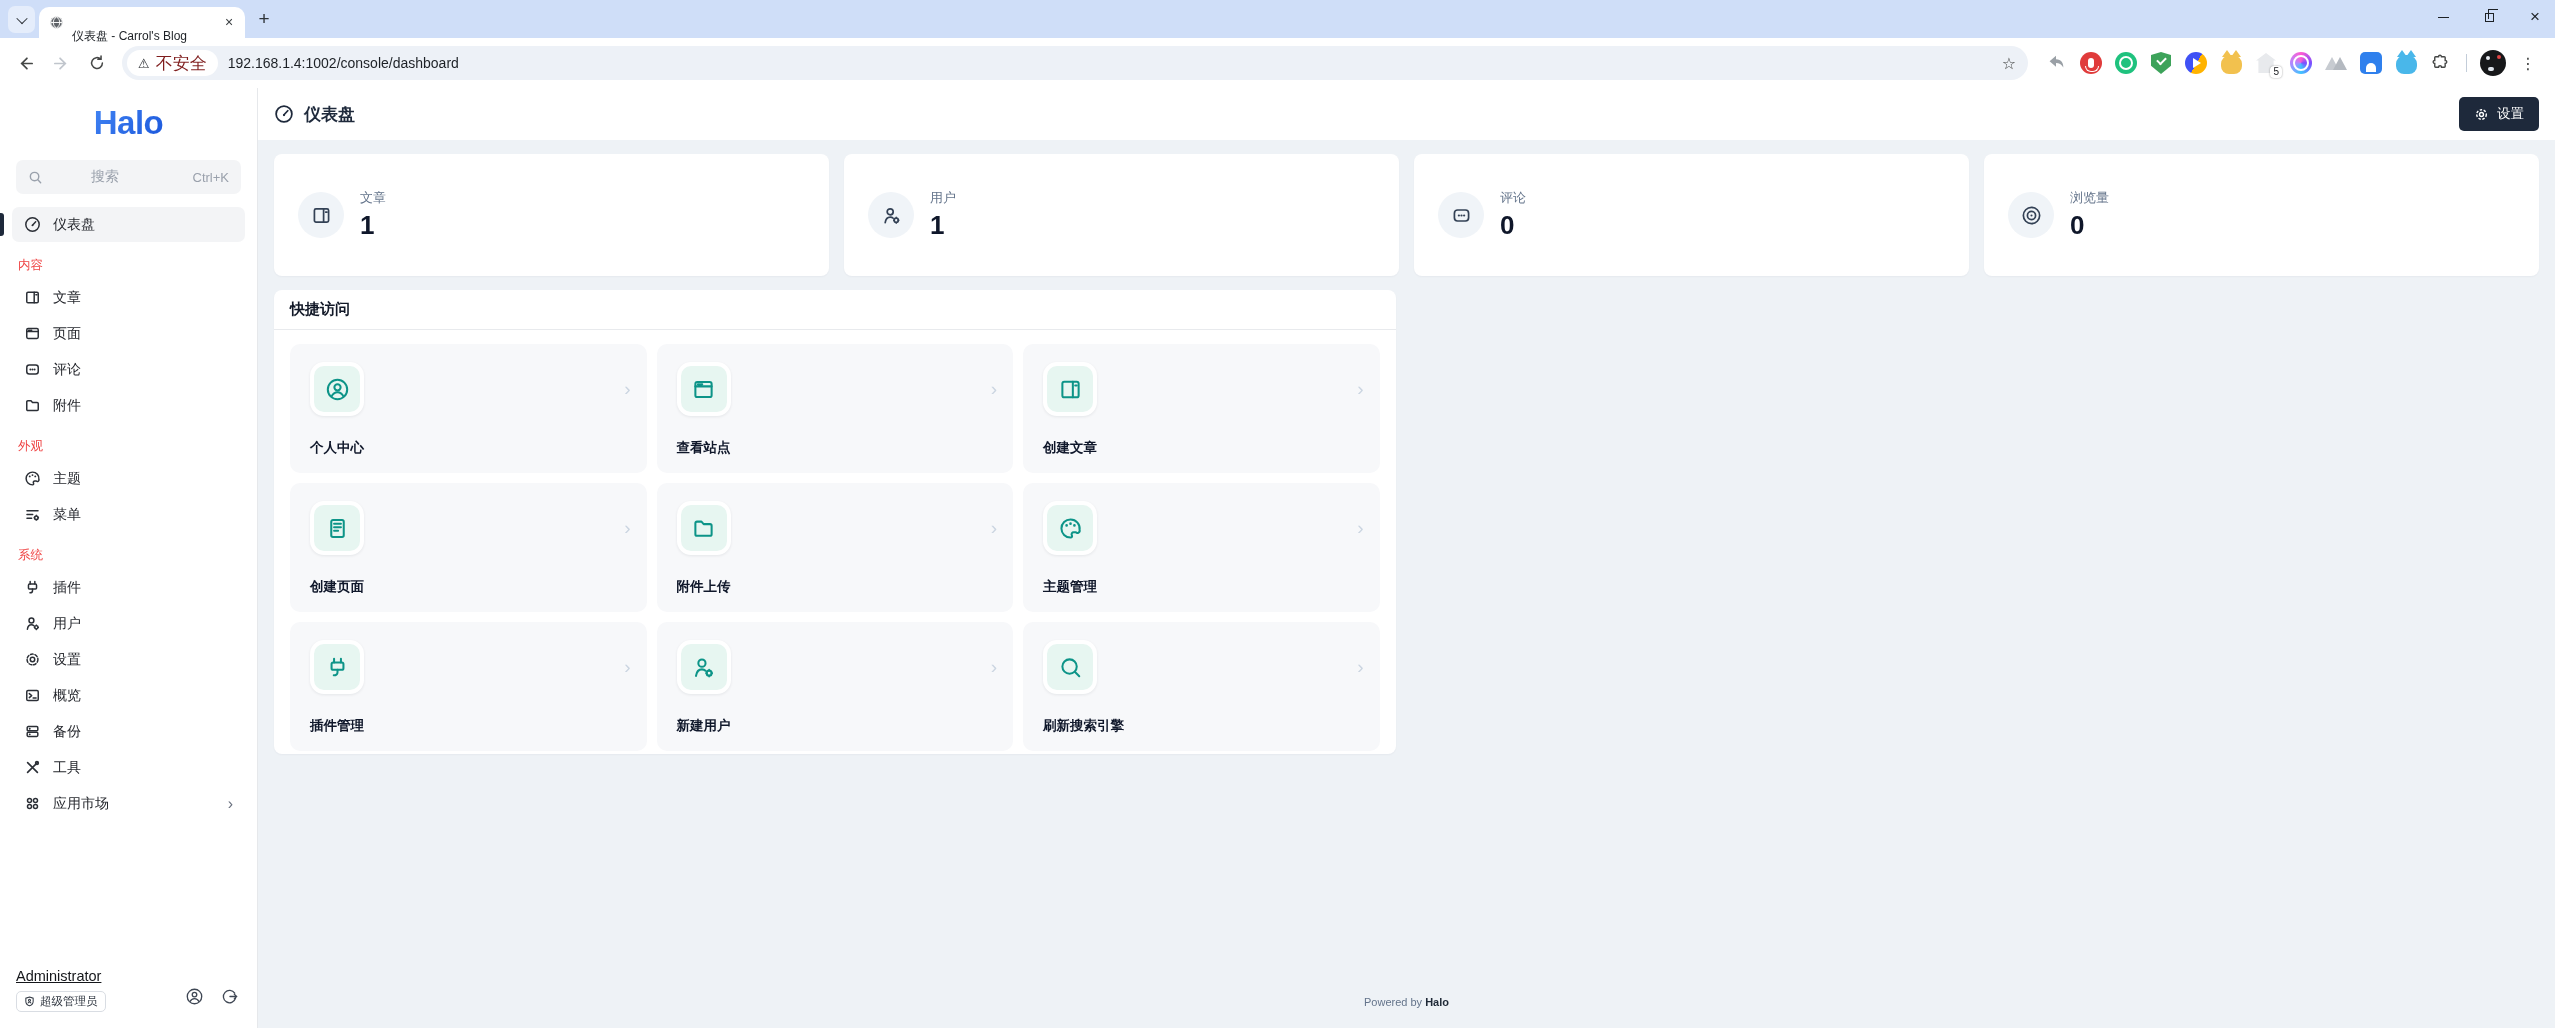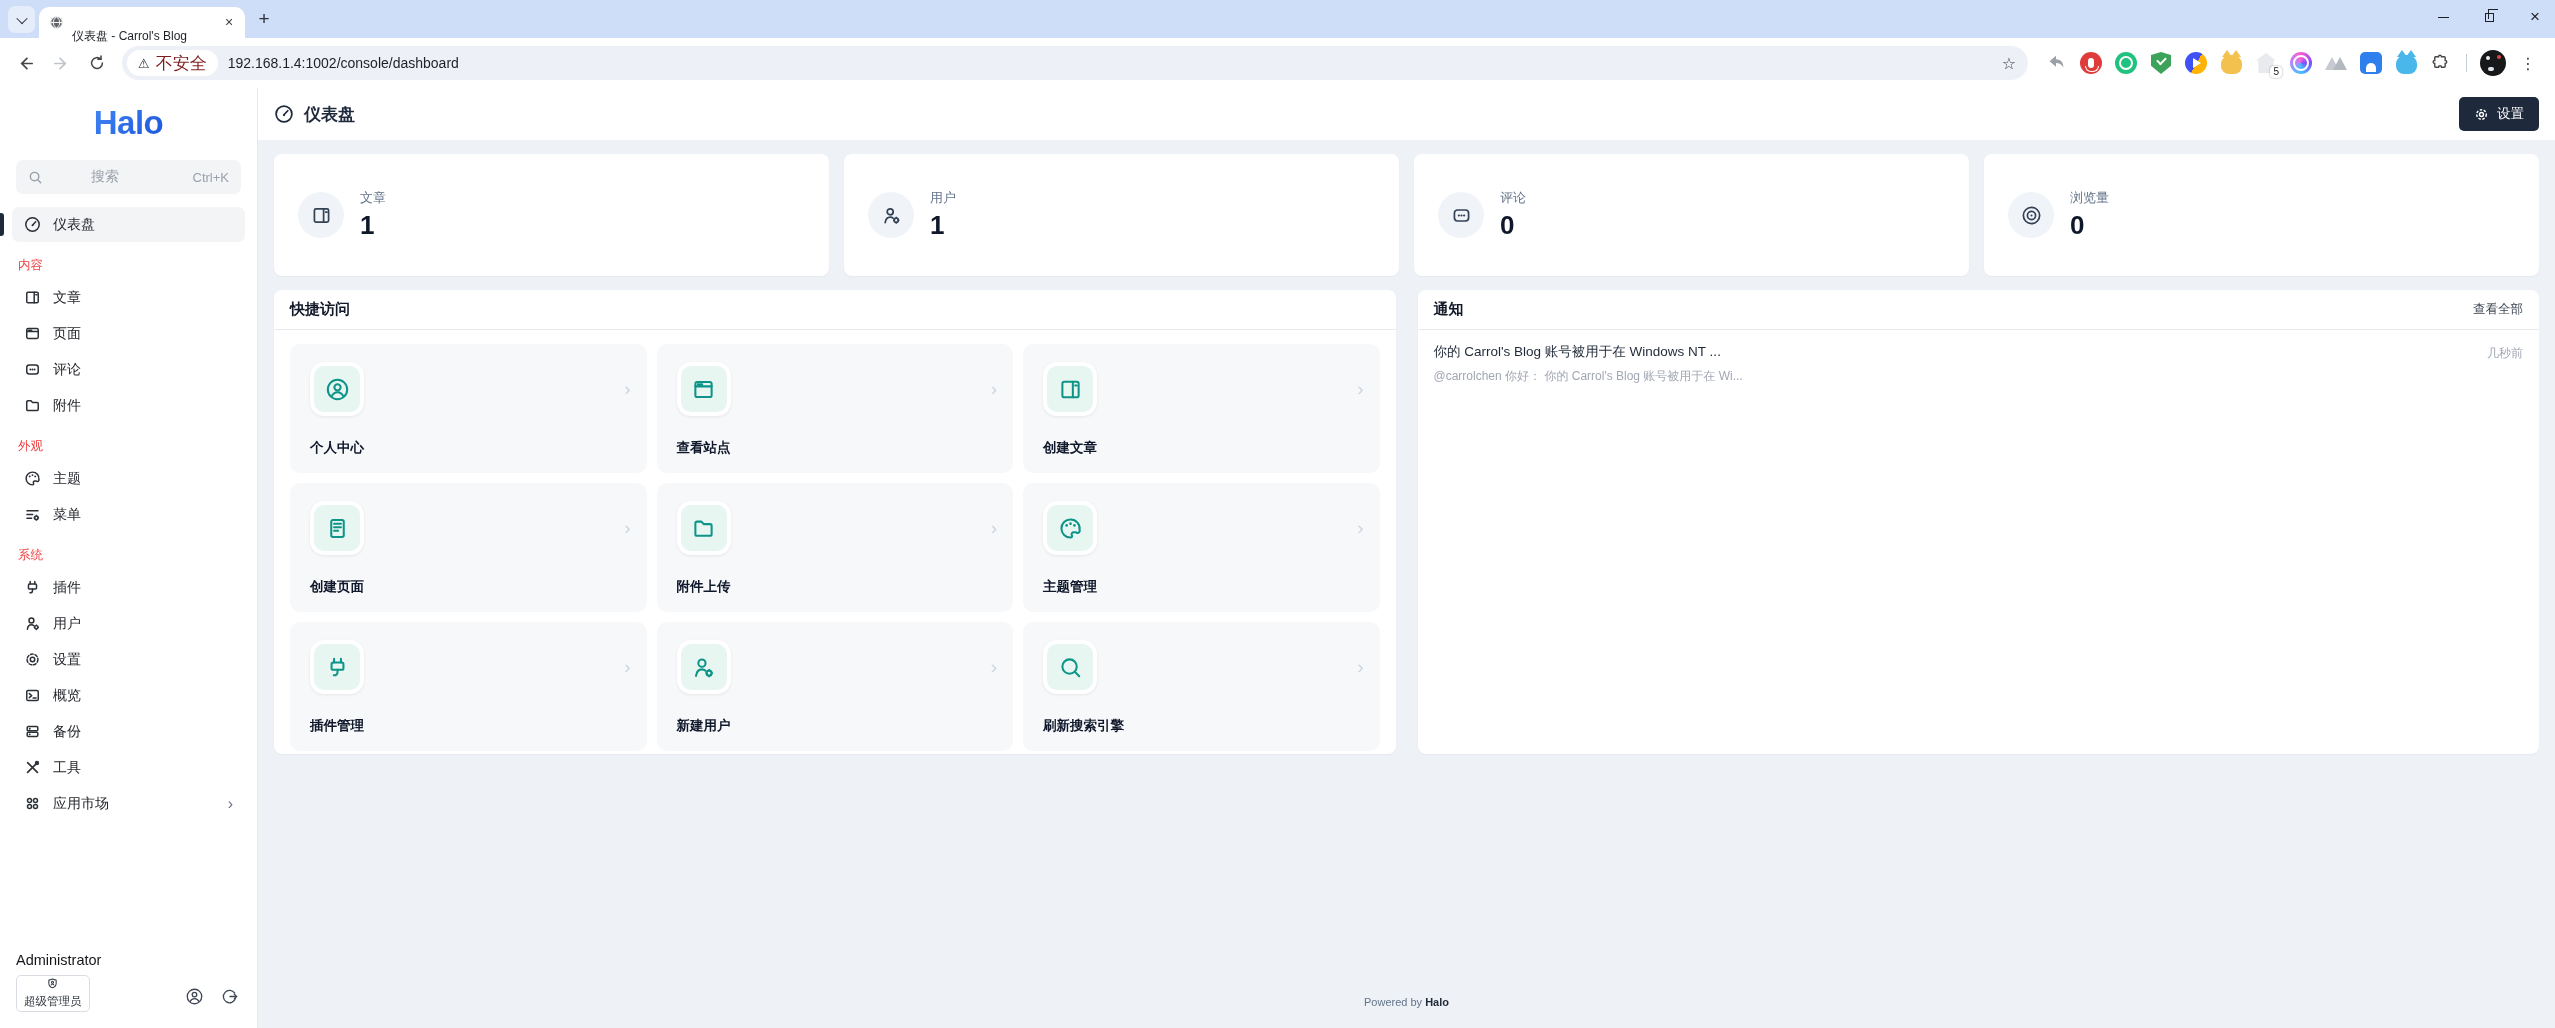--- a/index.html
+++ b/index.html
@@ -82,23 +82,23 @@
   .nav { margin-top:12px; flex:1; overflow:hidden; }
   .nav-item { height:35px; margin:1px 12px; padding:0 12px; display:flex; align-items:center; gap:12px; border-radius:7px;
               font-size:14px; color:#25272d; cursor:pointer; position:relative; }
   .nav-item svg { width:17px; height:17px; stroke:#2b2f36; }
   .nav-item.active { background:#f3f4f6; }
   .nav-item.active::before { content:""; position:absolute; left:-12px; top:6px; width:4px; height:23px; background:#1e293b; border-radius:0 3px 3px 0; }
   .nav-label { flex:1; }
   .nav-chev { color:#6b7280; font-size:16px; line-height:1; }
   .nav-section { margin:15px 0 6px 18px; font-size:12.5px; color:#ef4444; }
   .side-bottom { padding:0 16px 16px; position:relative; }
-  .admin-name { font-size:14.5px; color:#14161a; }
+  .admin-name { font-size:14.5px; color:#14161a;text-decoration:underline; }
   .role-badge { display:inline-flex; align-items:center; gap:5px; margin-top:7px; border:1px solid #d9dde3; border-radius:5px;
-                padding:2px 7px; font-size:11.5px; color:#2f3640; background:#fff;flex-direction:column; }
+                padding:2px 7px; font-size:11.5px; color:#2f3640; background:#fff; }
   .side-bottom-icons { position:absolute; right:18px; bottom:22px; display:flex; gap:16px; }
   .side-bottom-icons .ic { cursor:pointer; }
 
   
   .main { flex:1; display:flex; flex-direction:column; }
   .main-header { height:52px; background:#ffffff; display:flex; align-items:center; justify-content:space-between; padding:0 16px; }
   .page-title { display:flex; align-items:center; gap:10px; font-size:17px; font-weight:700; color:#1e293b; }
   .btn-dark { background:#1e293b; color:#fff; border:none; border-radius:5px; height:34px; padding:0 15px; font-size:13.5px;
               display:flex; align-items:center; gap:8px; cursor:pointer; font-family:inherit; }
   .content { flex:1; padding:14px 16px 16px; display:flex; flex-direction:column; }
@@ -583,33 +583,20 @@
                     <path d="m10.9 10.9 2.7 2.7"></path>
                   </svg>
               </span>
               <span class="qa-chev">›</span>
               <span class="qa-label">刷新搜索引擎</span>
             </div>
 
           </div>
         </div>
 
-        <div class="panel">
-          <div class="panel-head">
-            <span class="panel-title">通知</span>
-            <span class="view-all">查看全部</span>
-          </div>
-          <div class="notif-item">
-            <span>
-              <div class="notif-title">你的 Carrol's Blog 账号被用于在 Windows NT ...</div>
-              <div class="notif-excerpt">@carrolchen 你好：  你的 Carrol's Blog 账号被用于在 Wi...</div>
-            </span>
-            <span class="notif-time">几秒前</span>
-          </div>
-        </div>
 
       </div>
 
       <div class="footer">
         <span>Powered by</span>
         <b>Halo</b>
       </div>
 
     </div>
   </div>

